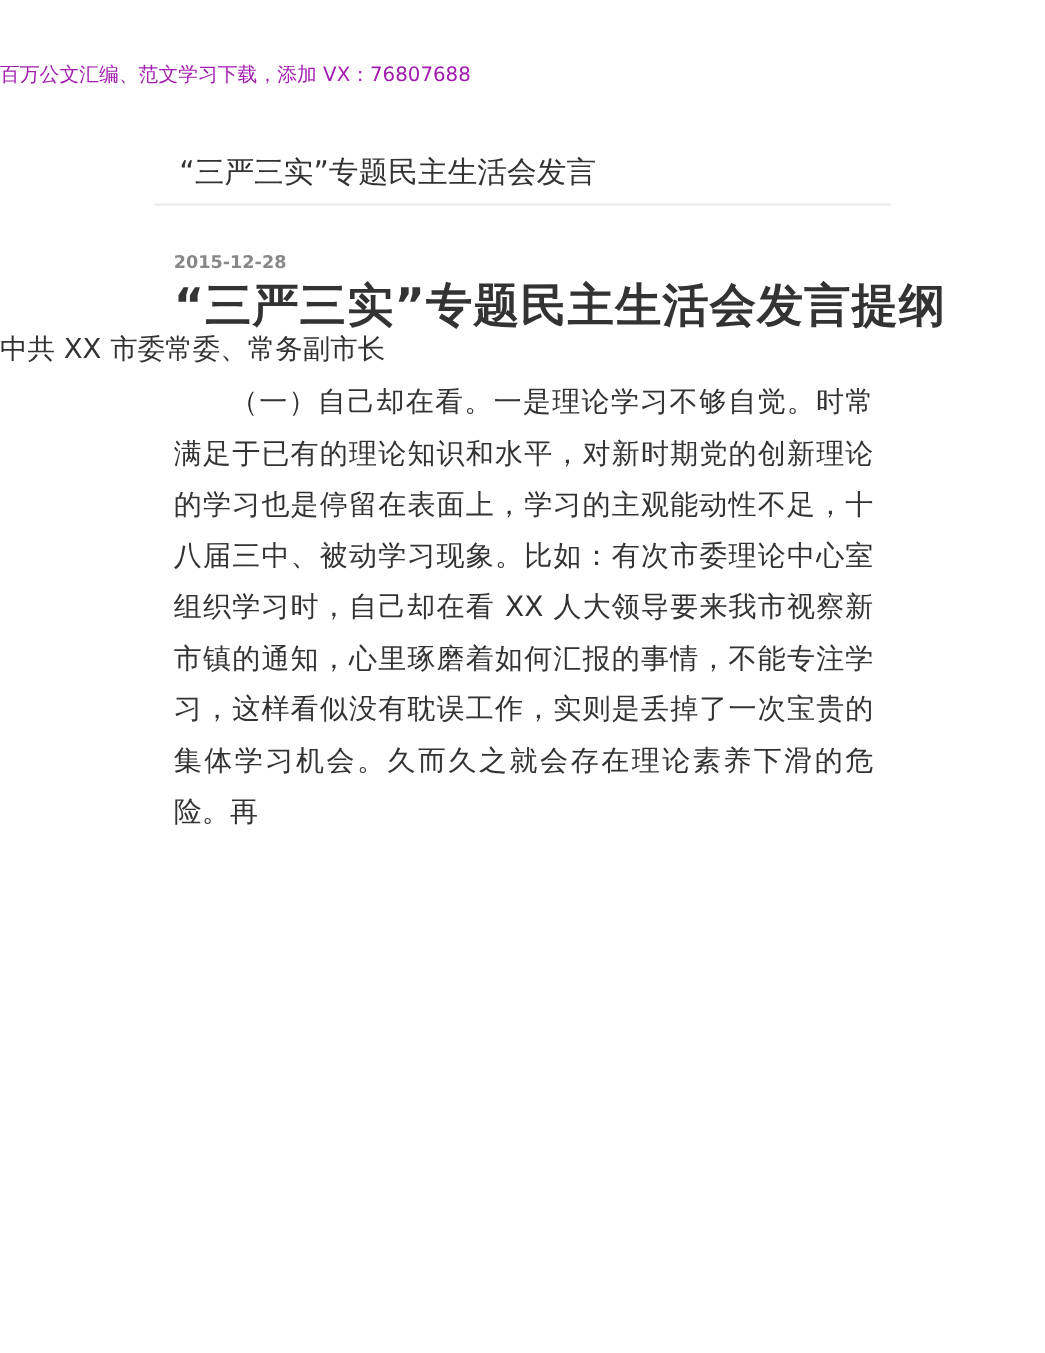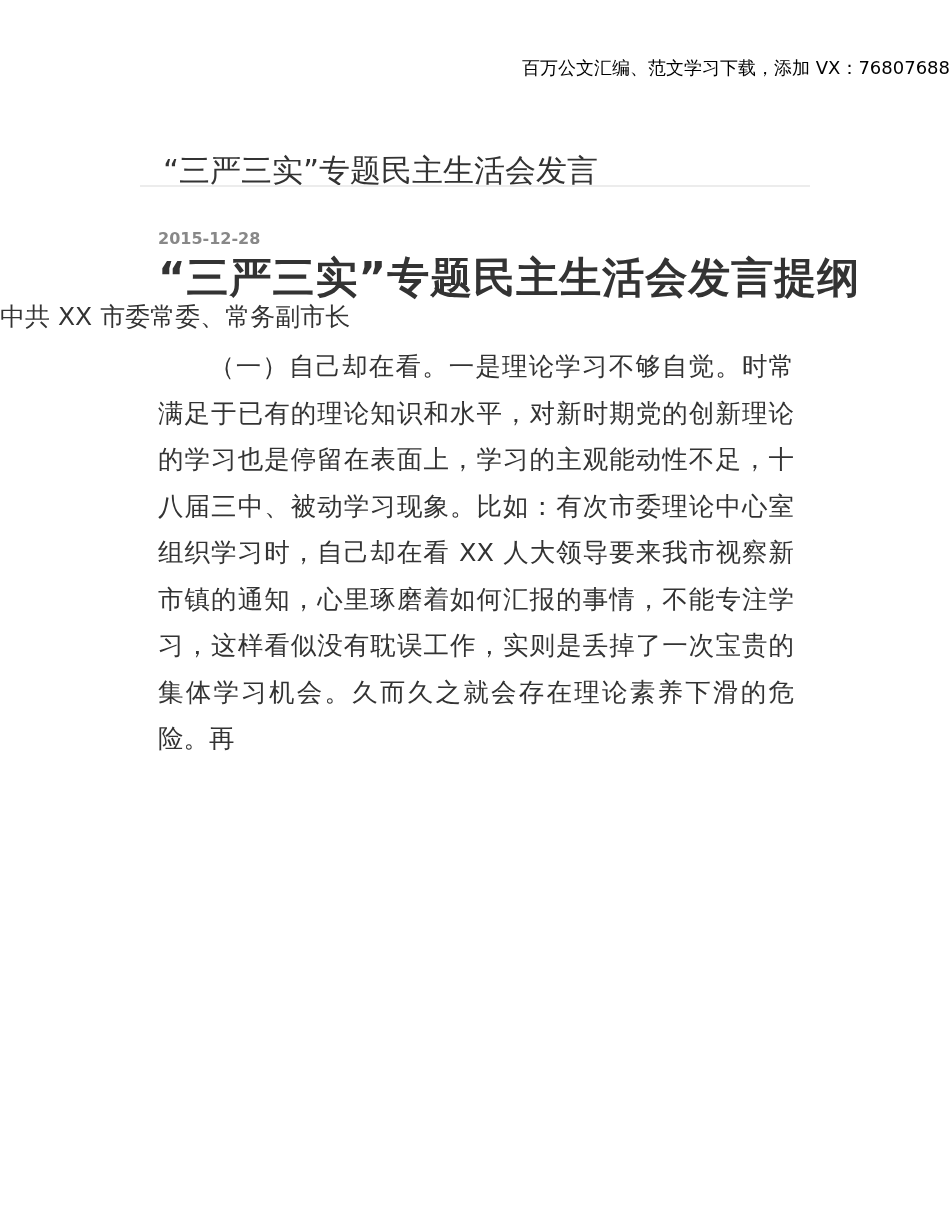--- a/index.html
+++ b/index.html
@@ -13,32 +13,31 @@
       position: relative;
       overflow: hidden;
       font-family: "DejaVu Sans", "Liberation Sans", sans-serif;
       color: #333333;
     }
     .banner {
       position: absolute;
       top: 56px;
       left: 0;
       width: 950px;
-      text-align: right;
+      text-align: left;
       font-size: 18px;
-      color: #000000;
+      color: #a21caf;
       letter-spacing: 0px;
     }
     .page-header {
       position: absolute;
       top: 138px;
       left: 163px;
-      font-size: 31px;
+      font-size: 27px;
       color: #333333;
-      margin-top: 12px;
     }
     .divider {
       position: absolute;
       top: 185px;
       left: 140px;
       width: 670px;
       height: 2px;
       background: #ececec;
     }
     .date {

